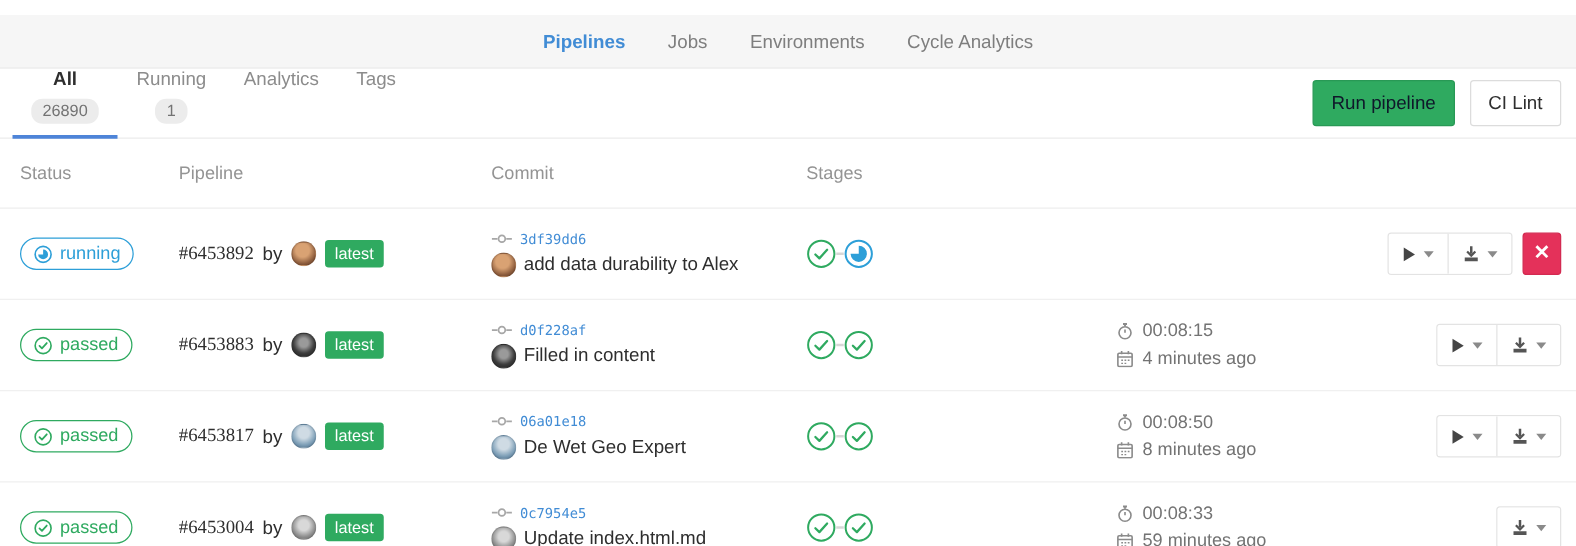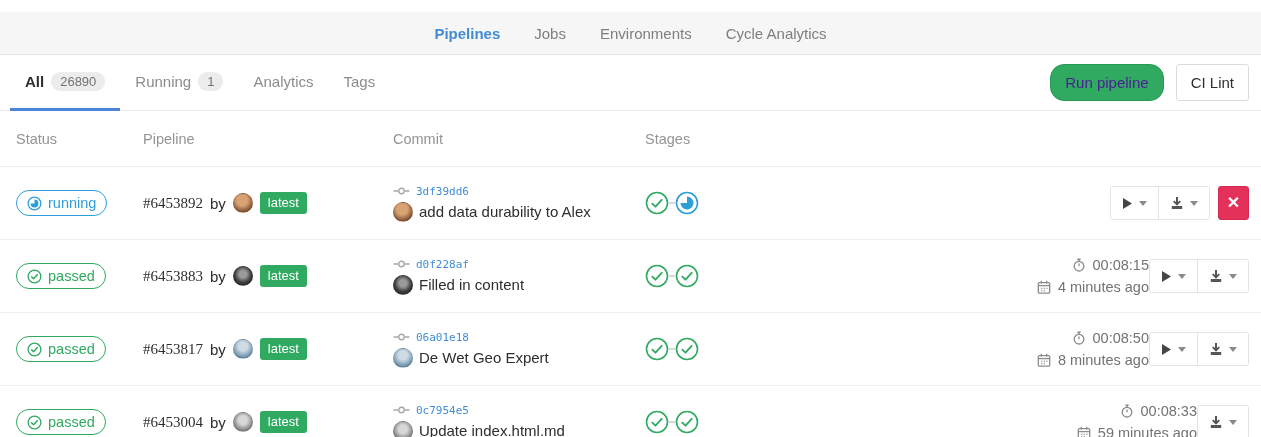--- a/index.html
+++ b/index.html
@@ -21,33 +21,33 @@
   }
   .top-nav a{text-decoration:none;color:#7e7e7e;font-size:15px;cursor:pointer;}
   .top-nav a.active{color:var(--accent-blue);font-weight:bold;}
   
   .tabs-row{
     height:56px;display:flex;align-items:stretch;
     padding:0 10px;border-bottom:1px solid #ececec;background:#fff;
   }
   .tab{
     display:flex;align-items:center;gap:7px;padding:0 15px;
-    color:#8c8c8c;cursor:pointer;border-bottom:3px solid transparent;margin-bottom:-1px;
+    color:#8c8c8c;cursor:pointer;border-bottom:3px solid transparent;margin-bottom:-1px;flex-direction:column;
   }
   .tab.active{color:#2e2e2e;font-weight:bold;border-bottom-color:#4e84d8;}
   .count-badge{
     background:#ececec;color:#737373;font-weight:normal;font-size:13px;
     border-radius:9px;padding:2px 9px;line-height:1.2;
   }
   .tabs-actions{margin-left:auto;display:flex;align-items:center;gap:12px;padding-right:2px;}
   .btn{
     border-radius:3px;font-size:15px;padding:9px 14px;cursor:pointer;
     border:1px solid transparent;font-family:inherit;
   }
-  .btn-green{background:var(--green);color:#4c1d95;border-color:#289955;border-radius:14px;}
+  .btn-green{background:var(--green);color:#0f172a;border-color:#289955;}
   .btn-default{background:#fff;color:#2e2e2e;border-color:#dcdcdc;}
   
   .pipelines-table{width:100%;}
   .grid-row{
     display:grid;
     grid-template-columns:127px 250px 252px 248px 1fr auto;
     align-items:center;
     padding-left:16px;padding-right:12px;
   }
   .table-header{
@@ -86,21 +86,21 @@
   .commit-msg{
     font-size:15px;color:#2e2e2e;cursor:pointer;white-space:nowrap;
     overflow:hidden;text-overflow:ellipsis;max-width:210px;text-decoration:none;
   }
   
   .stages-cell{display:flex;align-items:center;}
   .stage-icon{display:block;cursor:pointer;}
   .stage-connector{width:6px;height:2px;background:#d7d7d7;}
   
   .time-cell{display:flex;flex-direction:column;gap:6px;color:#737373;font-size:14.5px;}
-  .time-line{display:flex;align-items:center;gap:7px;justify-content:flex-end;}
+  .time-line{display:flex;align-items:center;gap:7px;}
   .time-line svg{display:block;}
   
   .actions-cell{display:flex;align-items:center;gap:8px;justify-self:end;}
   .btn-group{display:flex;border:1px solid #e3e3e3;border-radius:3px;background:#fff;overflow:hidden;}
   .icon-btn{
     display:flex;align-items:center;gap:6px;padding:9px 11px;background:#fff;
     border:none;cursor:pointer;
   }
   .icon-btn + .icon-btn{border-left:1px solid #e3e3e3;}
   .caret{width:0;height:0;border-left:4px solid transparent;border-right:4px solid transparent;border-top:5px solid #8a8a8a;}

